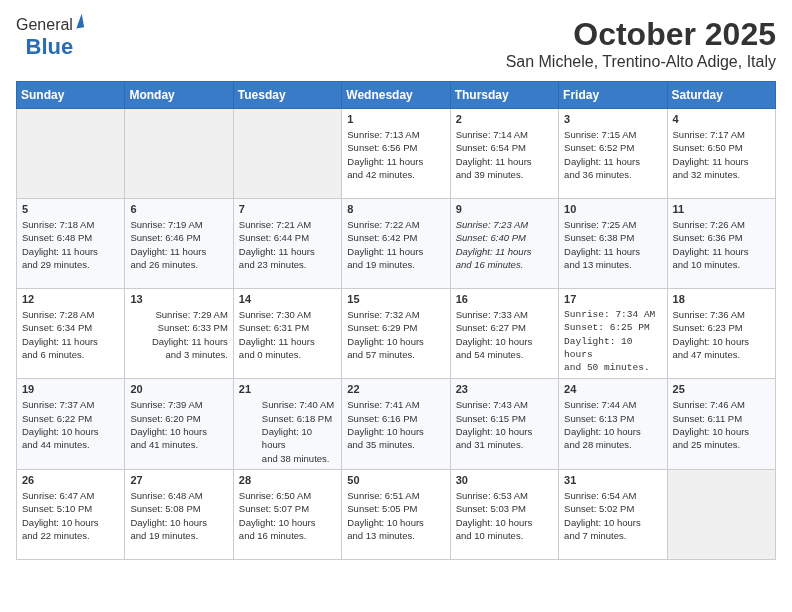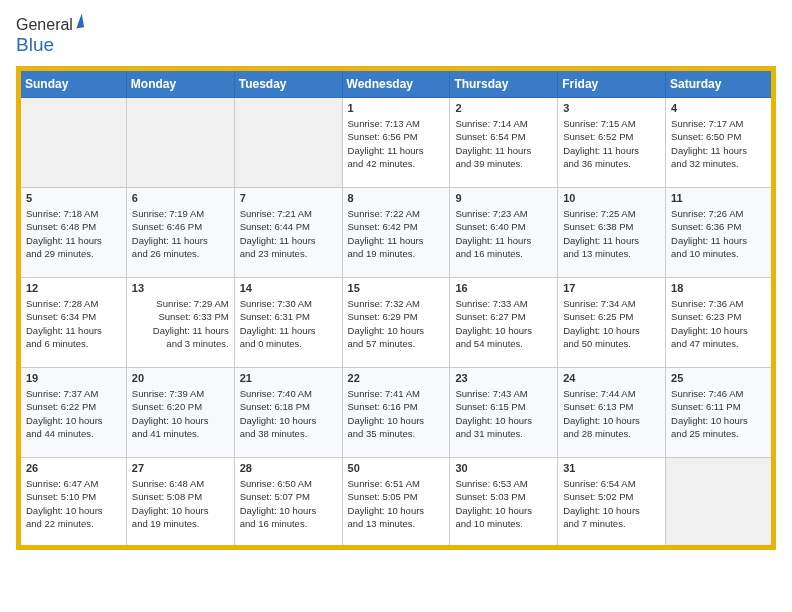--- a/index.html
+++ b/index.html
@@ -12,21 +12,21 @@
     }
     .header-area {
       display: flex;
       justify-content: space-between;
       align-items: flex-start;
       margin-bottom: 10px;
     }
     .logo-area {
       display: flex;
       flex-direction: column;
-      align-items: flex-start;
+      align-items: center;
     }
     .logo-general { color: #333; }
     .logo-blue { color: #2a6db5; }
     .logo-icon {
       display: inline-block;
       width: 0;
       height: 0;
       border-left: 8px solid transparent;
       border-bottom: 14px solid #2a6db5;
       margin-left: 2px;
@@ -43,21 +43,21 @@
       font-weight: bold;
       color: #333;
     }
     .location-title {
       font-size: 16px;
       color: #333;
     }
     .calendar {
       width: 100%;
       border-collapse: collapse;
-      border: 5px solid #eab308;
+      border: 1px solid #eab308;
     }
     .calendar th {
       background-color: #3a7bc8;
       color: #fff;
       font-size: 12px;
       font-weight: bold;
       padding: 6px 4px;
       text-align: left;
       border: 1px solid #2a6db5;
     }
@@ -90,21 +90,25 @@
   </style>
 </head>
 <body>
 
 <div class="header-area">
   <div class="logo-area">
     <div style="display:flex; align-items:center;">
       <span class="logo-general">General</span>
       <span class="logo-icon"></span>
     </div>
-    <span class="logo-blue" style="font-size:19px; font-weight:normal;">Blue</span>
+    <span class="logo-blue" style="font-size:22px; font-weight:bold;">Blue</span>
+  </div>
+  <div class="title-area">
+    <div class="month-title">October 2025</div>
+    <div class="location-title">San Michele, Trentino-Alto Adige, Italy</div>
   </div>
 </div>
 
 <table class="calendar">
   <thead>
     <tr>
     <th>Sunday</th>
         <th>Monday</th>
         <th>Tuesday</th>
         <th>Wednesday</th>
@@ -171,21 +175,21 @@
         </td>
         <td>
           <div class="day-number">8</div>
           <div class="day-info" style="white-space: pre-line;">Sunrise: 7:22 AM
 Sunset: 6:42 PM
 Daylight: 11 hours
 and 19 minutes.</div>
         </td>
         <td>
           <div class="day-number">9</div>
-          <div class="day-info" style="white-space: pre-line;">Sunrise: 7:23 AM
+          <div class="day-info" style="white-space: pre-line; font-style: italic;">Sunrise: 7:23 AM
 Sunset: 6:40 PM
 Daylight: 11 hours
 and 16 minutes.</div>
         </td>
         <td>
           <div class="day-number">10</div>
           <div class="day-info" style="white-space: pre-line;">Sunrise: 7:25 AM
 Sunset: 6:38 PM
 Daylight: 11 hours
 and 13 minutes.</div>
@@ -229,21 +233,21 @@
         </td>
         <td>
           <div class="day-number">16</div>
           <div class="day-info" style="white-space: pre-line;">Sunrise: 7:33 AM
 Sunset: 6:27 PM
 Daylight: 10 hours
 and 54 minutes.</div>
         </td>
         <td>
           <div class="day-number">17</div>
-          <div class="day-info" style="white-space: pre-line;">Sunrise: 7:34 AM
+          <div class="day-info" style="white-space: pre-line; font-family: Liberation Mono, monospace;">Sunrise: 7:34 AM
 Sunset: 6:25 PM
 Daylight: 10 hours
 and 50 minutes.</div>
         </td>
         <td>
           <div class="day-number">18</div>
           <div class="day-info" style="white-space: pre-line;">Sunrise: 7:36 AM
 Sunset: 6:23 PM
 Daylight: 10 hours
 and 47 minutes.</div>
@@ -259,21 +263,21 @@
         </td>
         <td>
           <div class="day-number">20</div>
           <div class="day-info" style="white-space: pre-line;">Sunrise: 7:39 AM
 Sunset: 6:20 PM
 Daylight: 10 hours
 and 41 minutes.</div>
         </td>
         <td>
           <div class="day-number">21</div>
-          <div class="day-info" style="white-space: pre-line;">Sunrise: 7:40 AM
+          <div class="day-info" style="white-space: pre-line; margin-left: 23px;">Sunrise: 7:40 AM
 Sunset: 6:18 PM
 Daylight: 10 hours
 and 38 minutes.</div>
         </td>
         <td>
           <div class="day-number">22</div>
           <div class="day-info" style="white-space: pre-line;">Sunrise: 7:41 AM
 Sunset: 6:16 PM
 Daylight: 10 hours
 and 35 minutes.</div>

